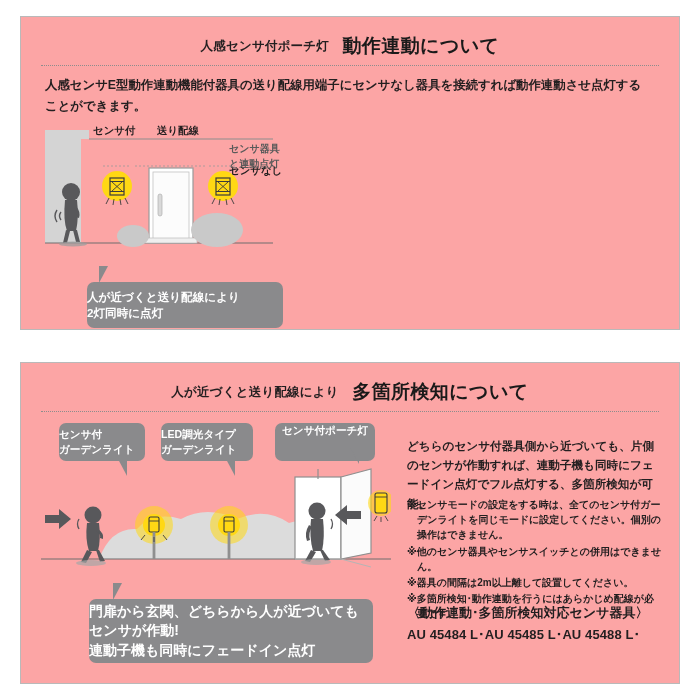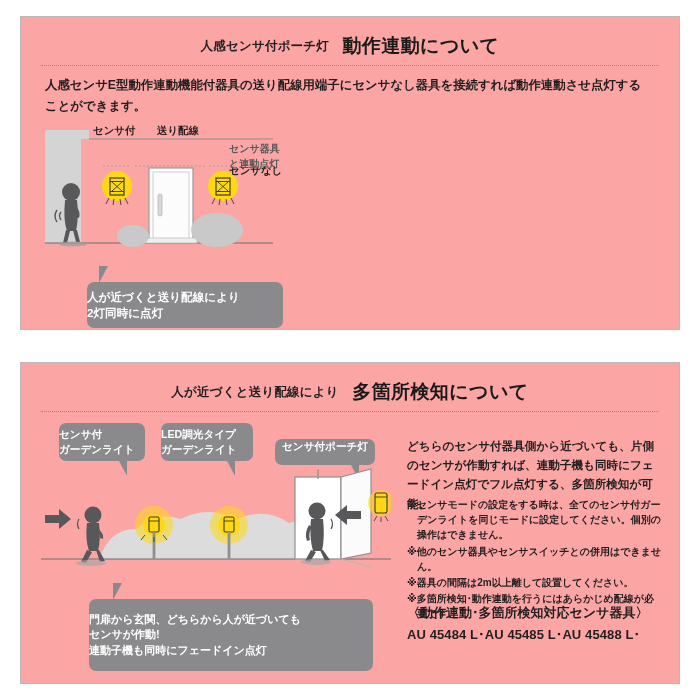--- a/index.html
+++ b/index.html
@@ -258,21 +258,21 @@
       <span>センサ付</span>
       <span>ガーデンライト</span>
     </div>
 
     <div class="bubble" style="left:140px; top:60px; width:92px; height:38px; font-size:10.6px; flex-direction:column;">
       <span class="tail tail-dr" style="right:18px; top:36px;"></span>
       <span>LED調光タイプ</span>
       <span>ガーデンライト</span>
     </div>
 
-    <div class="bubble" style="left:254px; top:60px; width:100px; height:26px; font-size:10.6px;margin-top:16px;">
+    <div class="bubble" style="left:254px; top:60px; width:100px; height:38px; font-size:10.6px;">
       <span class="tail tail-dr" style="right:16px; top:24px;"></span>
       <span>センサ付ポーチ灯</span>
     </div>
 
     <div class="scene" style="left:20px; top:104px;">
       <svg width="350" height="130" viewBox="0 0 350 130">
 
         <path d="M58,92 Q70,60 96,62 Q112,44 140,52 Q166,38 196,52 Q224,40 248,56 Q268,50 278,70 Q288,82 284,92 Z" fill="#dcdcdc"></path>
 
         <line x1="0" y1="92" x2="350" y2="92" stroke="#6f6f6f" stroke-width="1.2"></line>
@@ -339,21 +339,21 @@
         <rect x="334" y="26" width="12" height="20" rx="2" fill="#ffd814" stroke="#3b3b3b" stroke-width="1.1"></rect>
         <line x1="334" y1="30" x2="346" y2="30" stroke="#3b3b3b" stroke-width="0.9"></line>
         <g stroke="#3b3b3b" stroke-width="0.85">
           <line x1="336" y1="49" x2="333" y2="54"></line>
           <line x1="340" y1="50" x2="340" y2="55"></line>
           <line x1="344" y1="49" x2="347" y2="54"></line>
         </g>
       </svg>
     </div>
 
-    <div class="bubble" id="bottom-callout" style="left:68px; top:236px; width:284px; height:72px; font-size:11px; flex-direction:column;">
+    <div class="bubble" id="bottom-callout" style="left:68px; top:236px; width:284px; height:64px; font-size:14px; flex-direction:column;">
       <span class="tail tail-dl" style="left:24px; top:-16px;"></span>
       <span>門扉から玄関、どちらから人が近づいても</span>
       <span>センサが作動!</span>
       <span>連動子機も同時にフェードイン点灯</span>
     </div>
 
     <div class="rt-lead" style="left:386px; top:73px; width:252px;">どちらのセンサ付器具側から近づいても、片側のセンサが作動すれば、連動子機も同時にフェードイン点灯でフル点灯する、多箇所検知が可能。</div>
 
     <div class="notes" style="left:386px; top:134px; width:256px;">
       <span class="note-item">※センサモードの設定をする時は、全てのセンサ付ガーデンライトを同じモードに設定してください。個別の操作はできません。</span>

